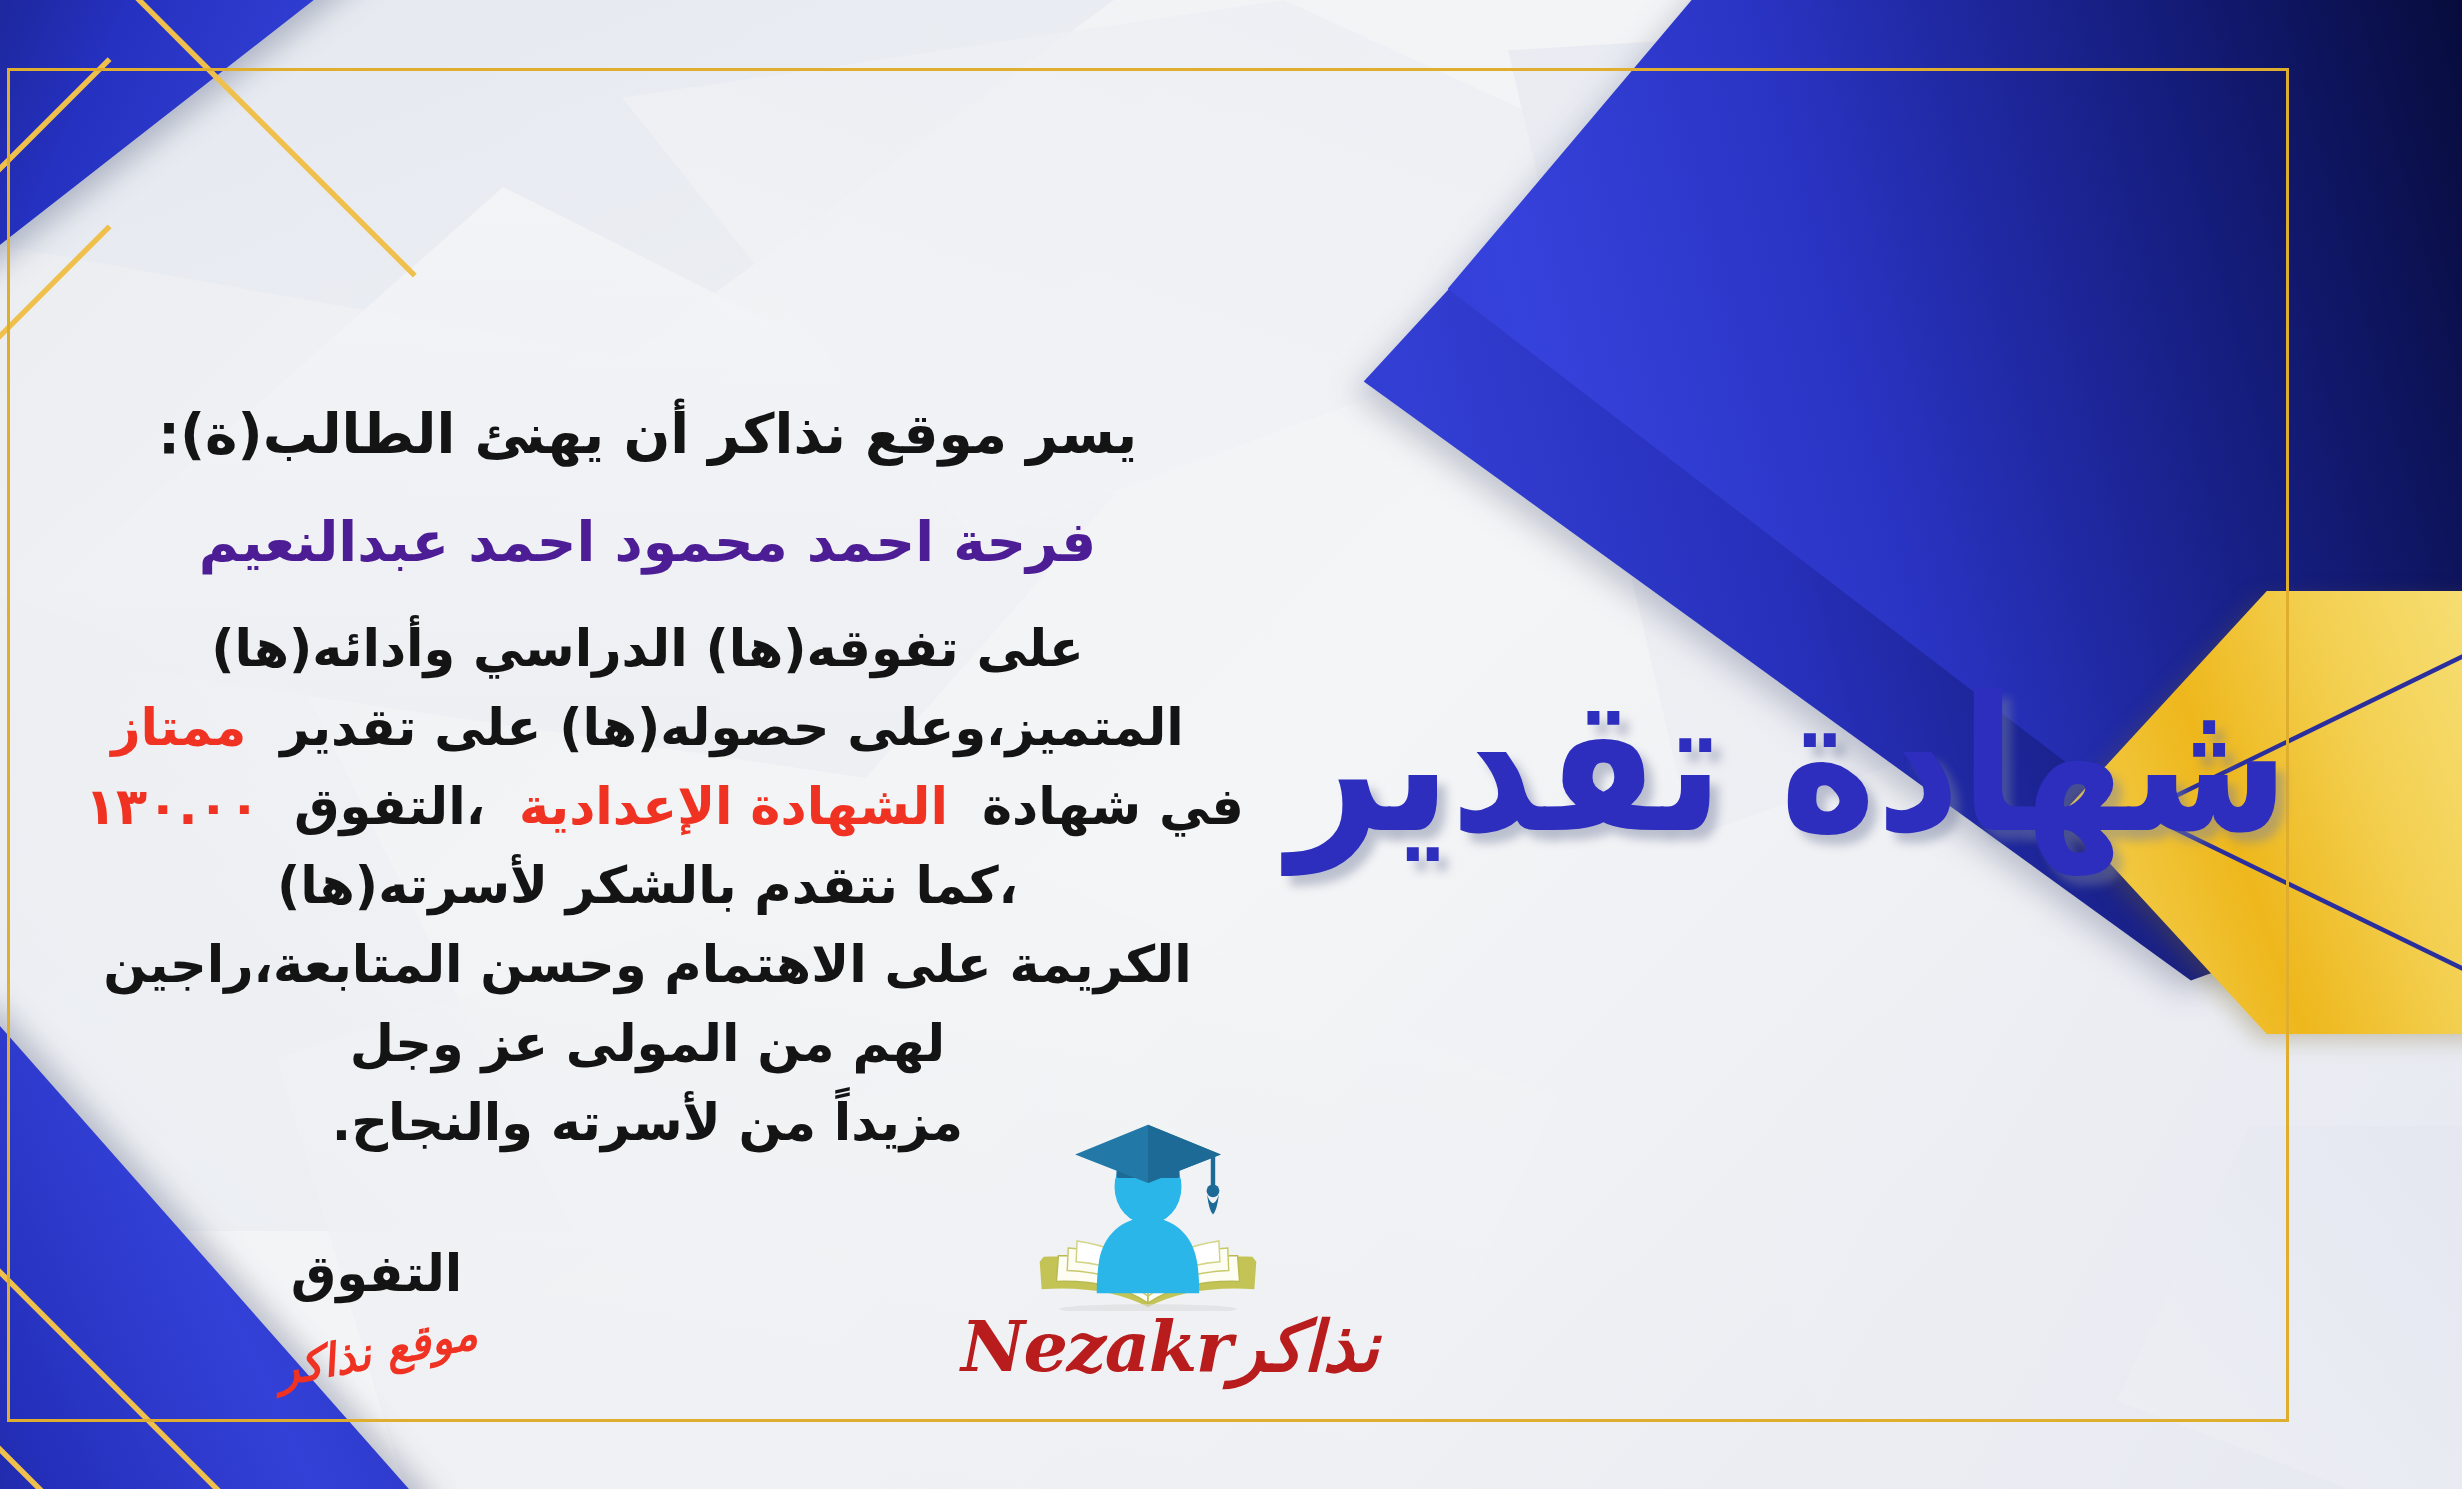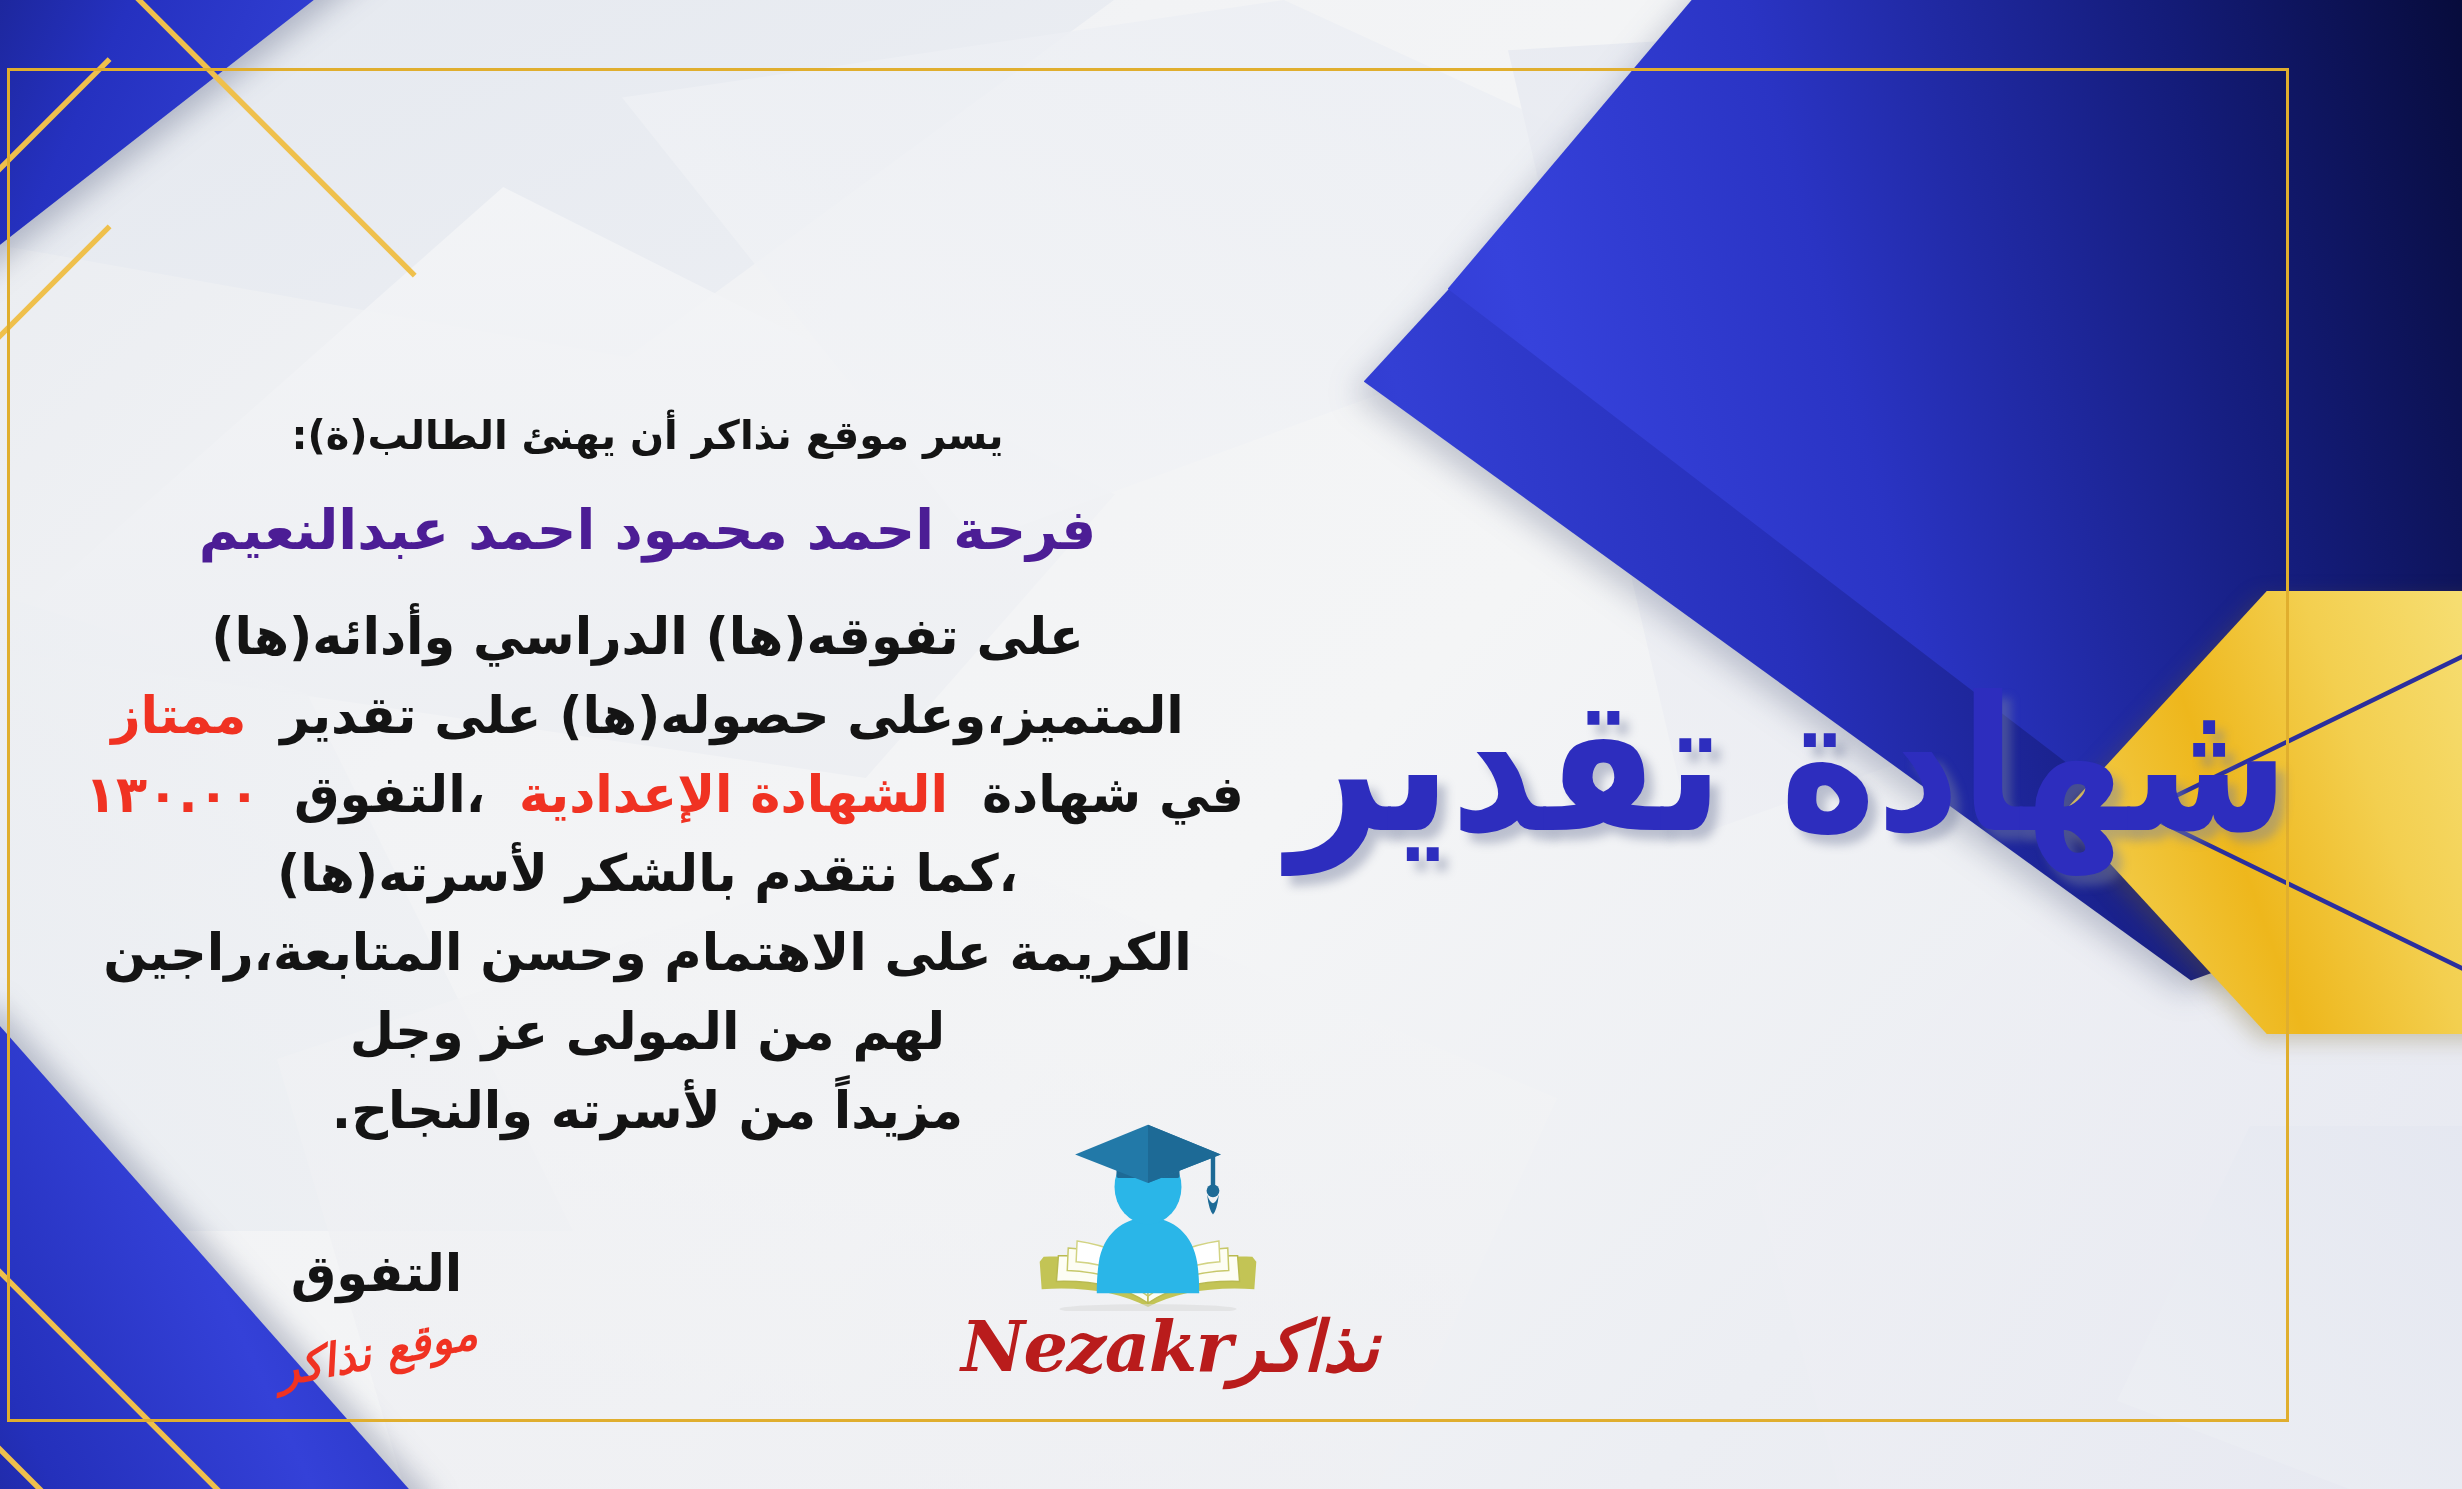--- a/index.html
+++ b/index.html
@@ -133,21 +133,21 @@
     width:100%;
     margin-top:59px;
     direction:rtl;
     text-align:center;
     color:#141414;
     font-size:53px;
     line-height:1.55;
     font-weight:500;
   }
 
-  .line-greet{font-size:40px;font-weight:600;}
+  .line-greet{font-size:55px;font-weight:600;}
   .line-name{
     color:#4c1d95;
     font-size:55px;
     font-weight:700;
     margin-top:22.7px;
     letter-spacing:2px;
   }
   .para{
     margin-top:23.6px;
     font-size:51px;

